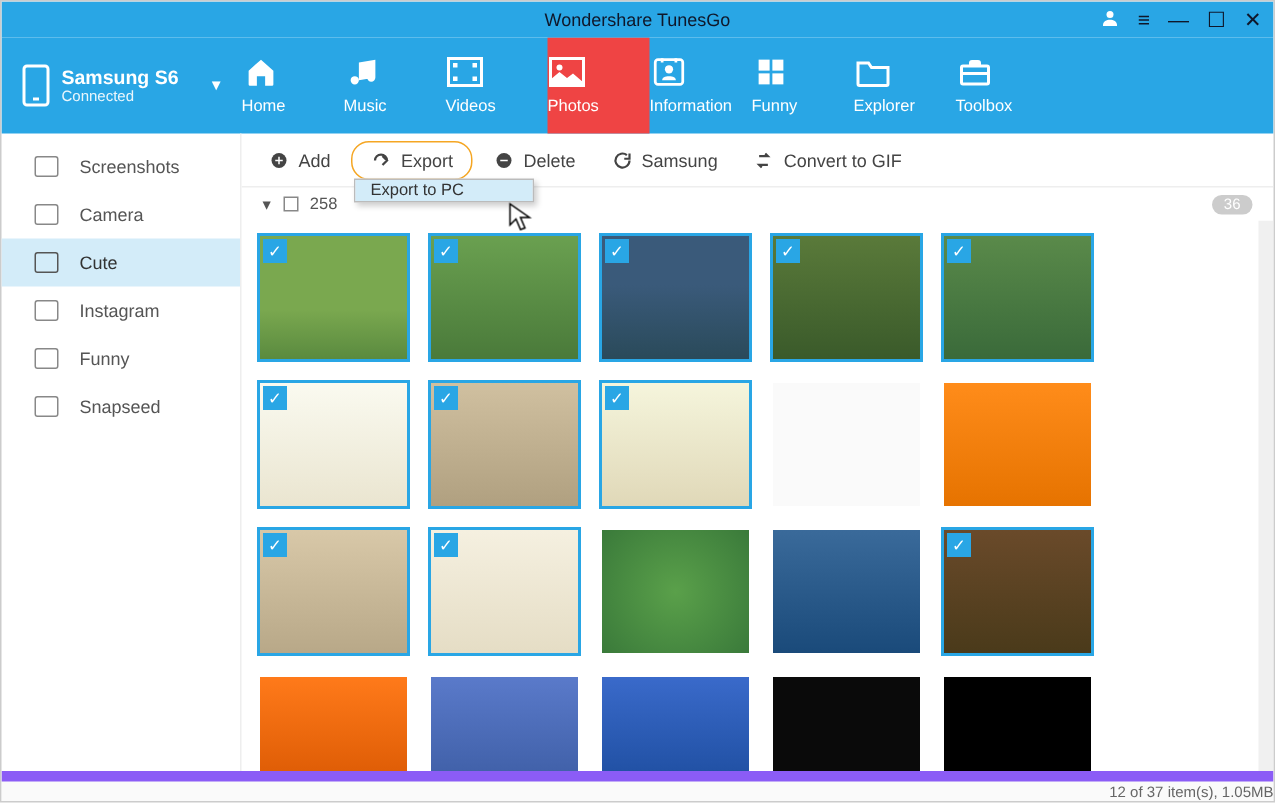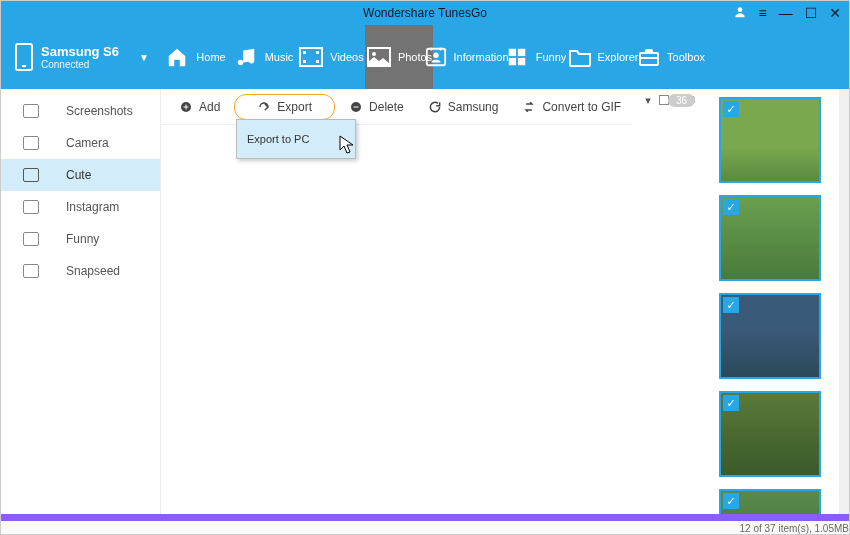--- a/index.html
+++ b/index.html
@@ -8,37 +8,37 @@
 .titlebar .wincontrols{position:absolute;right:8px;top:0;height:24px;display:flex;align-items:center;gap:12px;font-size:14px}
 .titlebar .wincontrols span{cursor:pointer}
 .header{height:64px;background:#29a6e5;display:flex;align-items:stretch}
 .device{width:160px;display:flex;align-items:center;color:#fff;padding-left:14px;gap:8px;cursor:pointer}
 .device .phone-ic{width:18px;height:28px;border:2px solid #fff;border-radius:3px;position:relative}
 .device .phone-ic:after{content:"";position:absolute;bottom:2px;left:50%;transform:translateX(-50%);width:4px;height:2px;background:#fff}
 .device .dname{font-size:13px;font-weight:bold}
 .device .dstatus{font-size:10px;opacity:.9}
 .device .chev{margin-left:auto;margin-right:12px;font-size:10px}
 .navitems{display:flex;align-items:stretch}
-.navitem{width:68px;display:flex;flex-direction:row;align-items:center;justify-content:center;color:#fff;font-size:11px;gap:6px;cursor:pointer}
-.navitem.active{background:#737373}
+.navitem{width:68px;display:flex;flex-direction:column;align-items:flex-start;justify-content:center;color:#fff;font-size:11px;gap:6px;cursor:pointer}
+.navitem.active{background:#ef4444}
 .navitem .nic{width:26px;height:22px;display:flex;align-items:center;justify-content:center}
 .navitem svg{fill:#fff}
 .body{display:flex;height:calc(535px - 24px - 64px - 22px)}
 .sidebar{width:160px;border-right:1px solid #eee;padding-top:6px}
-.sitem{height:32px;display:flex;align-items:center;gap:27px;padding-left:22px;font-size:12px;color:#555;cursor:pointer}
+.sitem{height:32px;display:flex;align-items:center;gap:14px;padding-left:22px;font-size:12px;color:#555;cursor:pointer}
 .sitem.active{background:#d3ecf9;color:#333}
 .sitem .sic{width:16px;height:14px;border:1.5px solid #888;border-radius:2px;position:relative}
 .sitem.active .sic{border-color:#555}
-.main{flex:1;display:flex;flex-direction:row;overflow:hidden}
+.main{flex:1;display:flex;flex-direction:column;overflow:hidden}
 .toolbar{height:36px;display:flex;align-items:center;padding-left:8px;gap:4px;border-bottom:1px solid #eee;position:relative}
 .tbtn{display:flex;align-items:center;gap:6px;font-size:12px;color:#444;padding:4px 10px;cursor:pointer;border-radius:3px}
 .tbtn .tic{width:14px;height:14px;display:flex;align-items:center;justify-content:center;font-size:12px}
-.export-wrap{border:1.5px solid #f5a623;border-radius:12px;padding:1px 12px}
+.export-wrap{border:1.5px solid #f5a623;border-radius:12px;padding:1px 2px}
 .dropdown{position:absolute;top:30px;left:75px;width:120px;background:#fff;border:1px solid #bbb;box-shadow:2px 2px 4px rgba(0,0,0,.2);z-index:10}
-.dropdown .ditem{height:38px;display:flex;align-items:center;padding-left:10px;font-size:11px;color:#333;cursor:pointer;position:relative}
+.dropdown .ditem{height:14px;display:flex;align-items:center;padding-left:10px;font-size:11px;color:#333;cursor:pointer;position:relative}
 .dropdown .ditem.hover{background:#d3ecf9}
 .dropdown .ditem .arrow{position:absolute;right:6px;font-size:9px}
 .cursor{position:absolute;top:46px;left:178px;z-index:11;pointer-events:none}
 .groupbar{height:22px;display:flex;align-items:center;padding:0 14px;gap:8px;font-size:11px;color:#555;position:relative}
 .groupbar .gicon{width:10px;height:10px;border:1px solid #888}
 .groupbar .count{position:absolute;right:14px;background:#ccc;color:#fff;border-radius:8px;padding:1px 8px;font-size:10px}
 .grid{flex:1;overflow:auto;padding:8px 10px;display:flex;flex-wrap:wrap;gap:12px;align-content:flex-start}
 .thumb{width:102px;height:86px;border:2px solid transparent;position:relative;cursor:pointer;display:flex;align-items:center;justify-content:center;overflow:hidden}
 .thumb.sel{border-color:#29a6e5}
 .thumb .chk{position:absolute;top:2px;left:2px;width:16px;height:16px;background:#29a6e5;color:#fff;display:flex;align-items:center;justify-content:center;font-size:11px}

